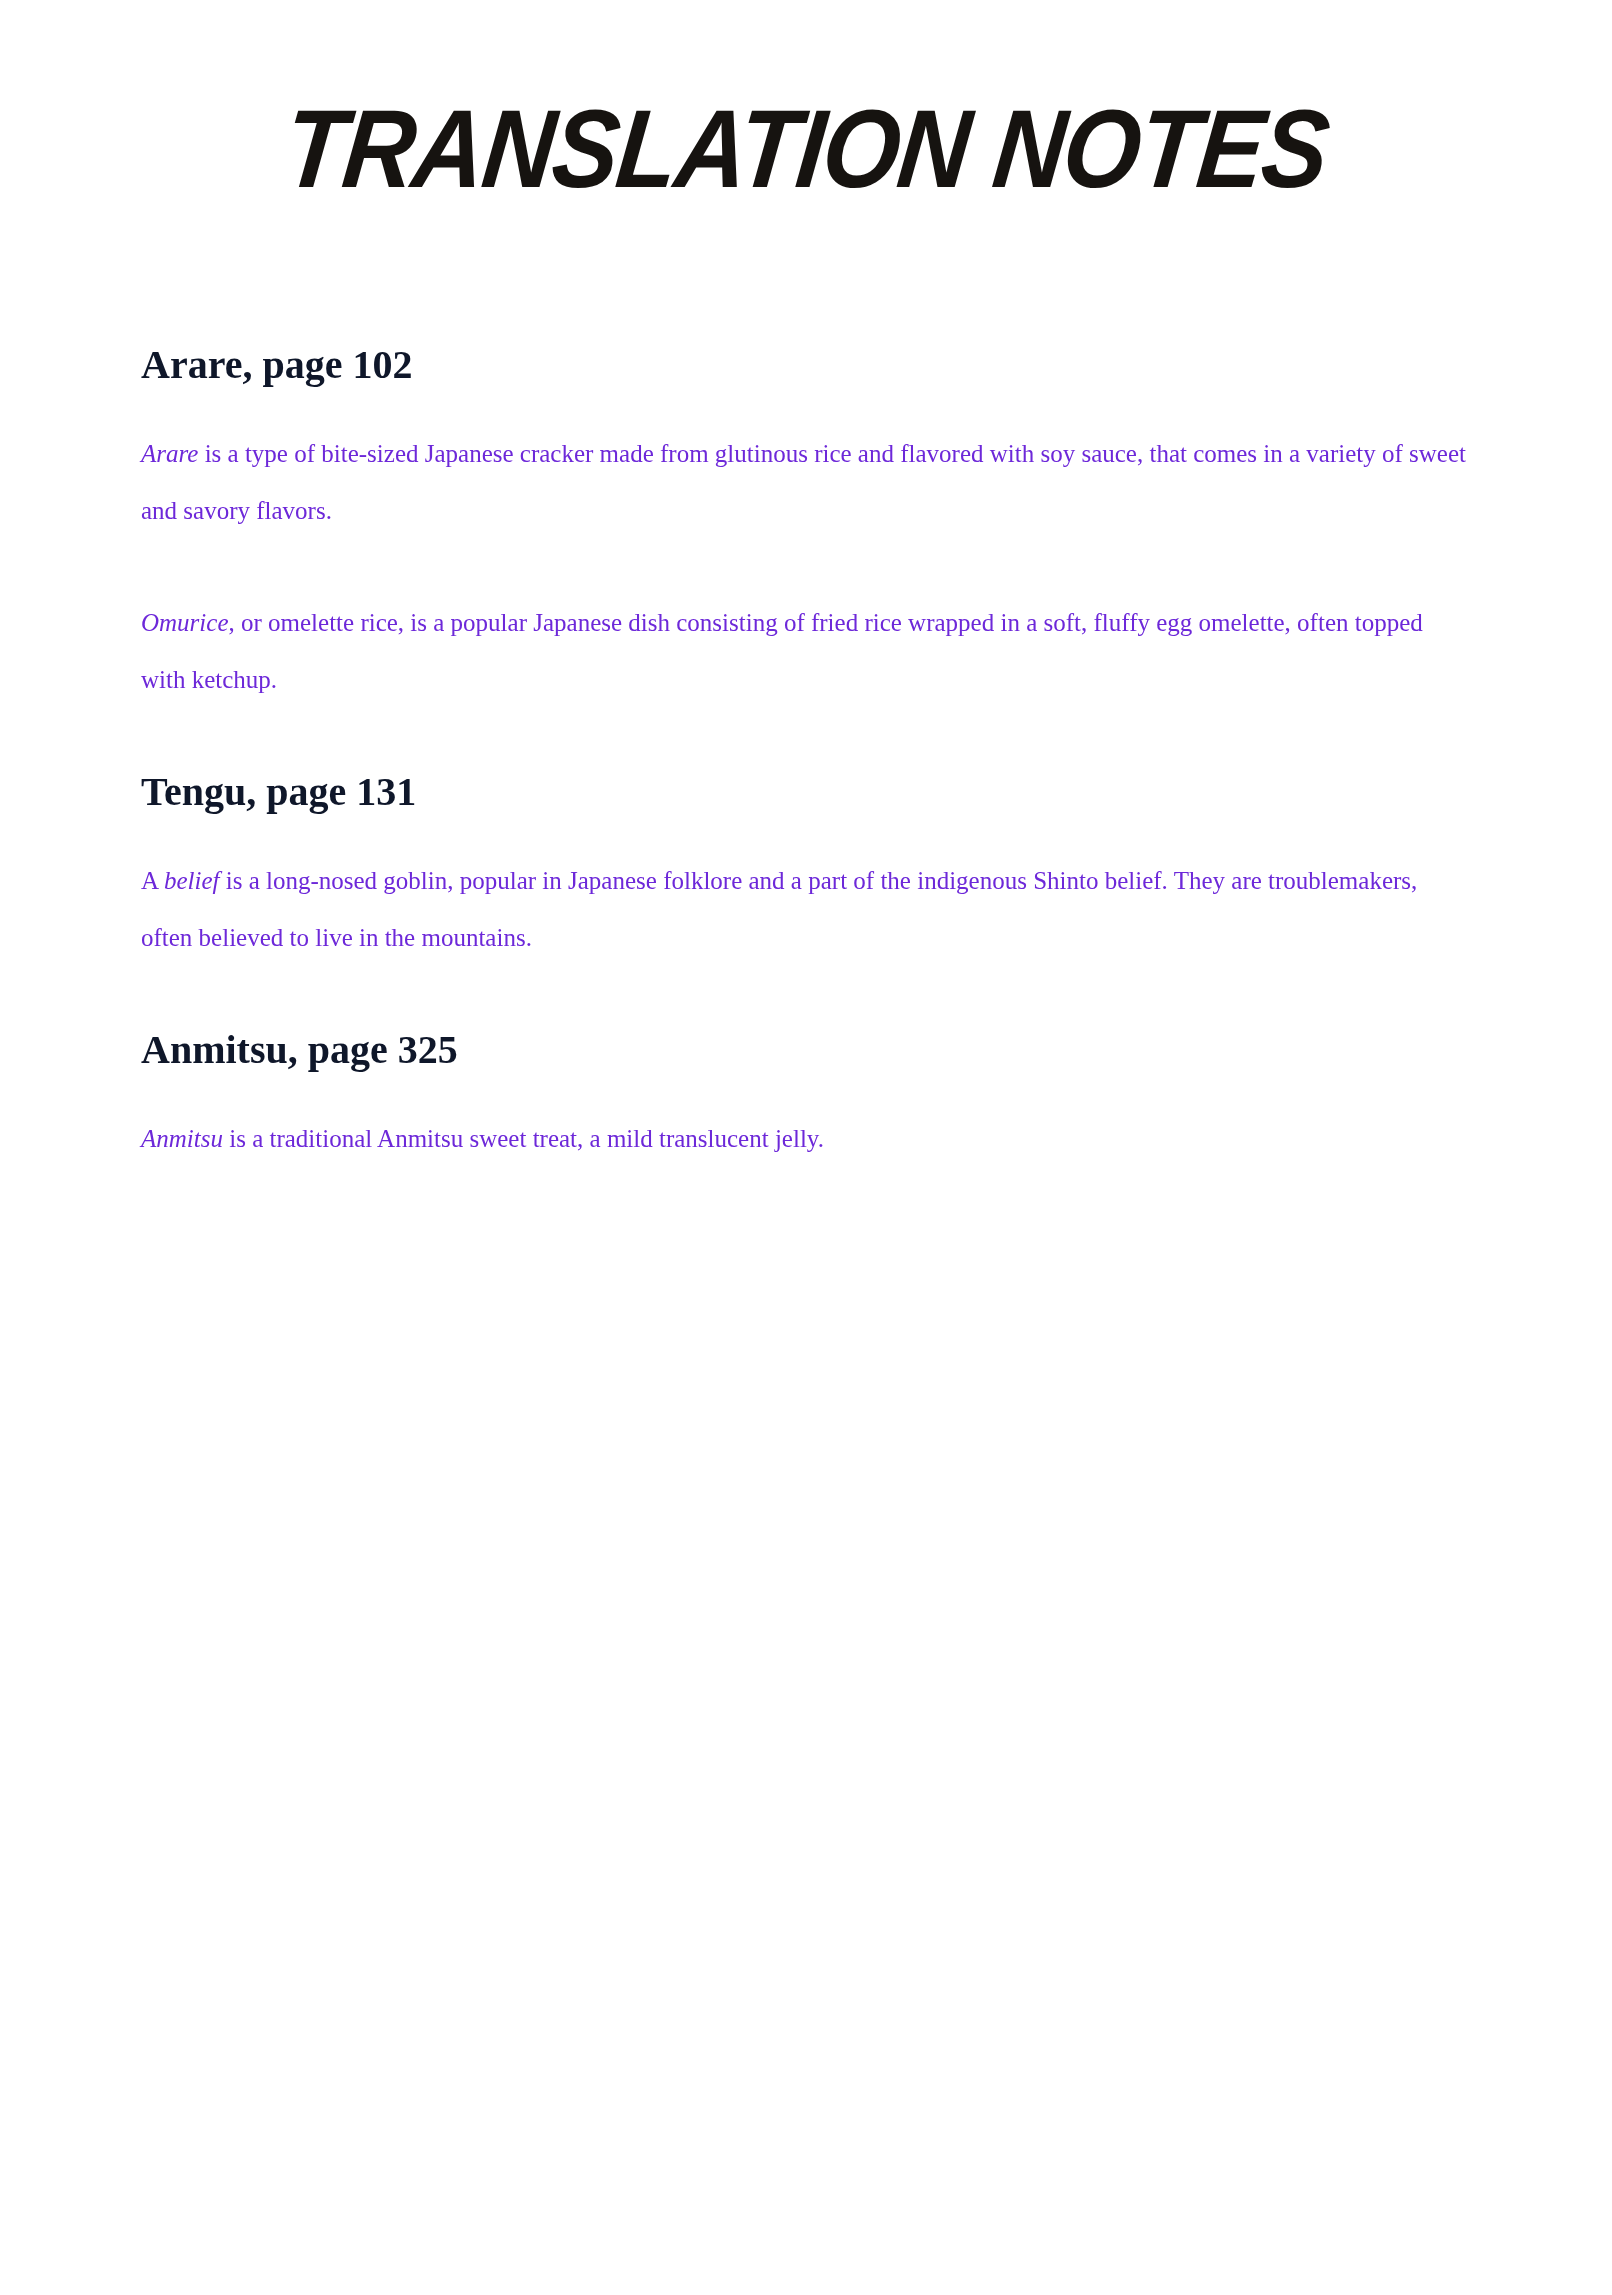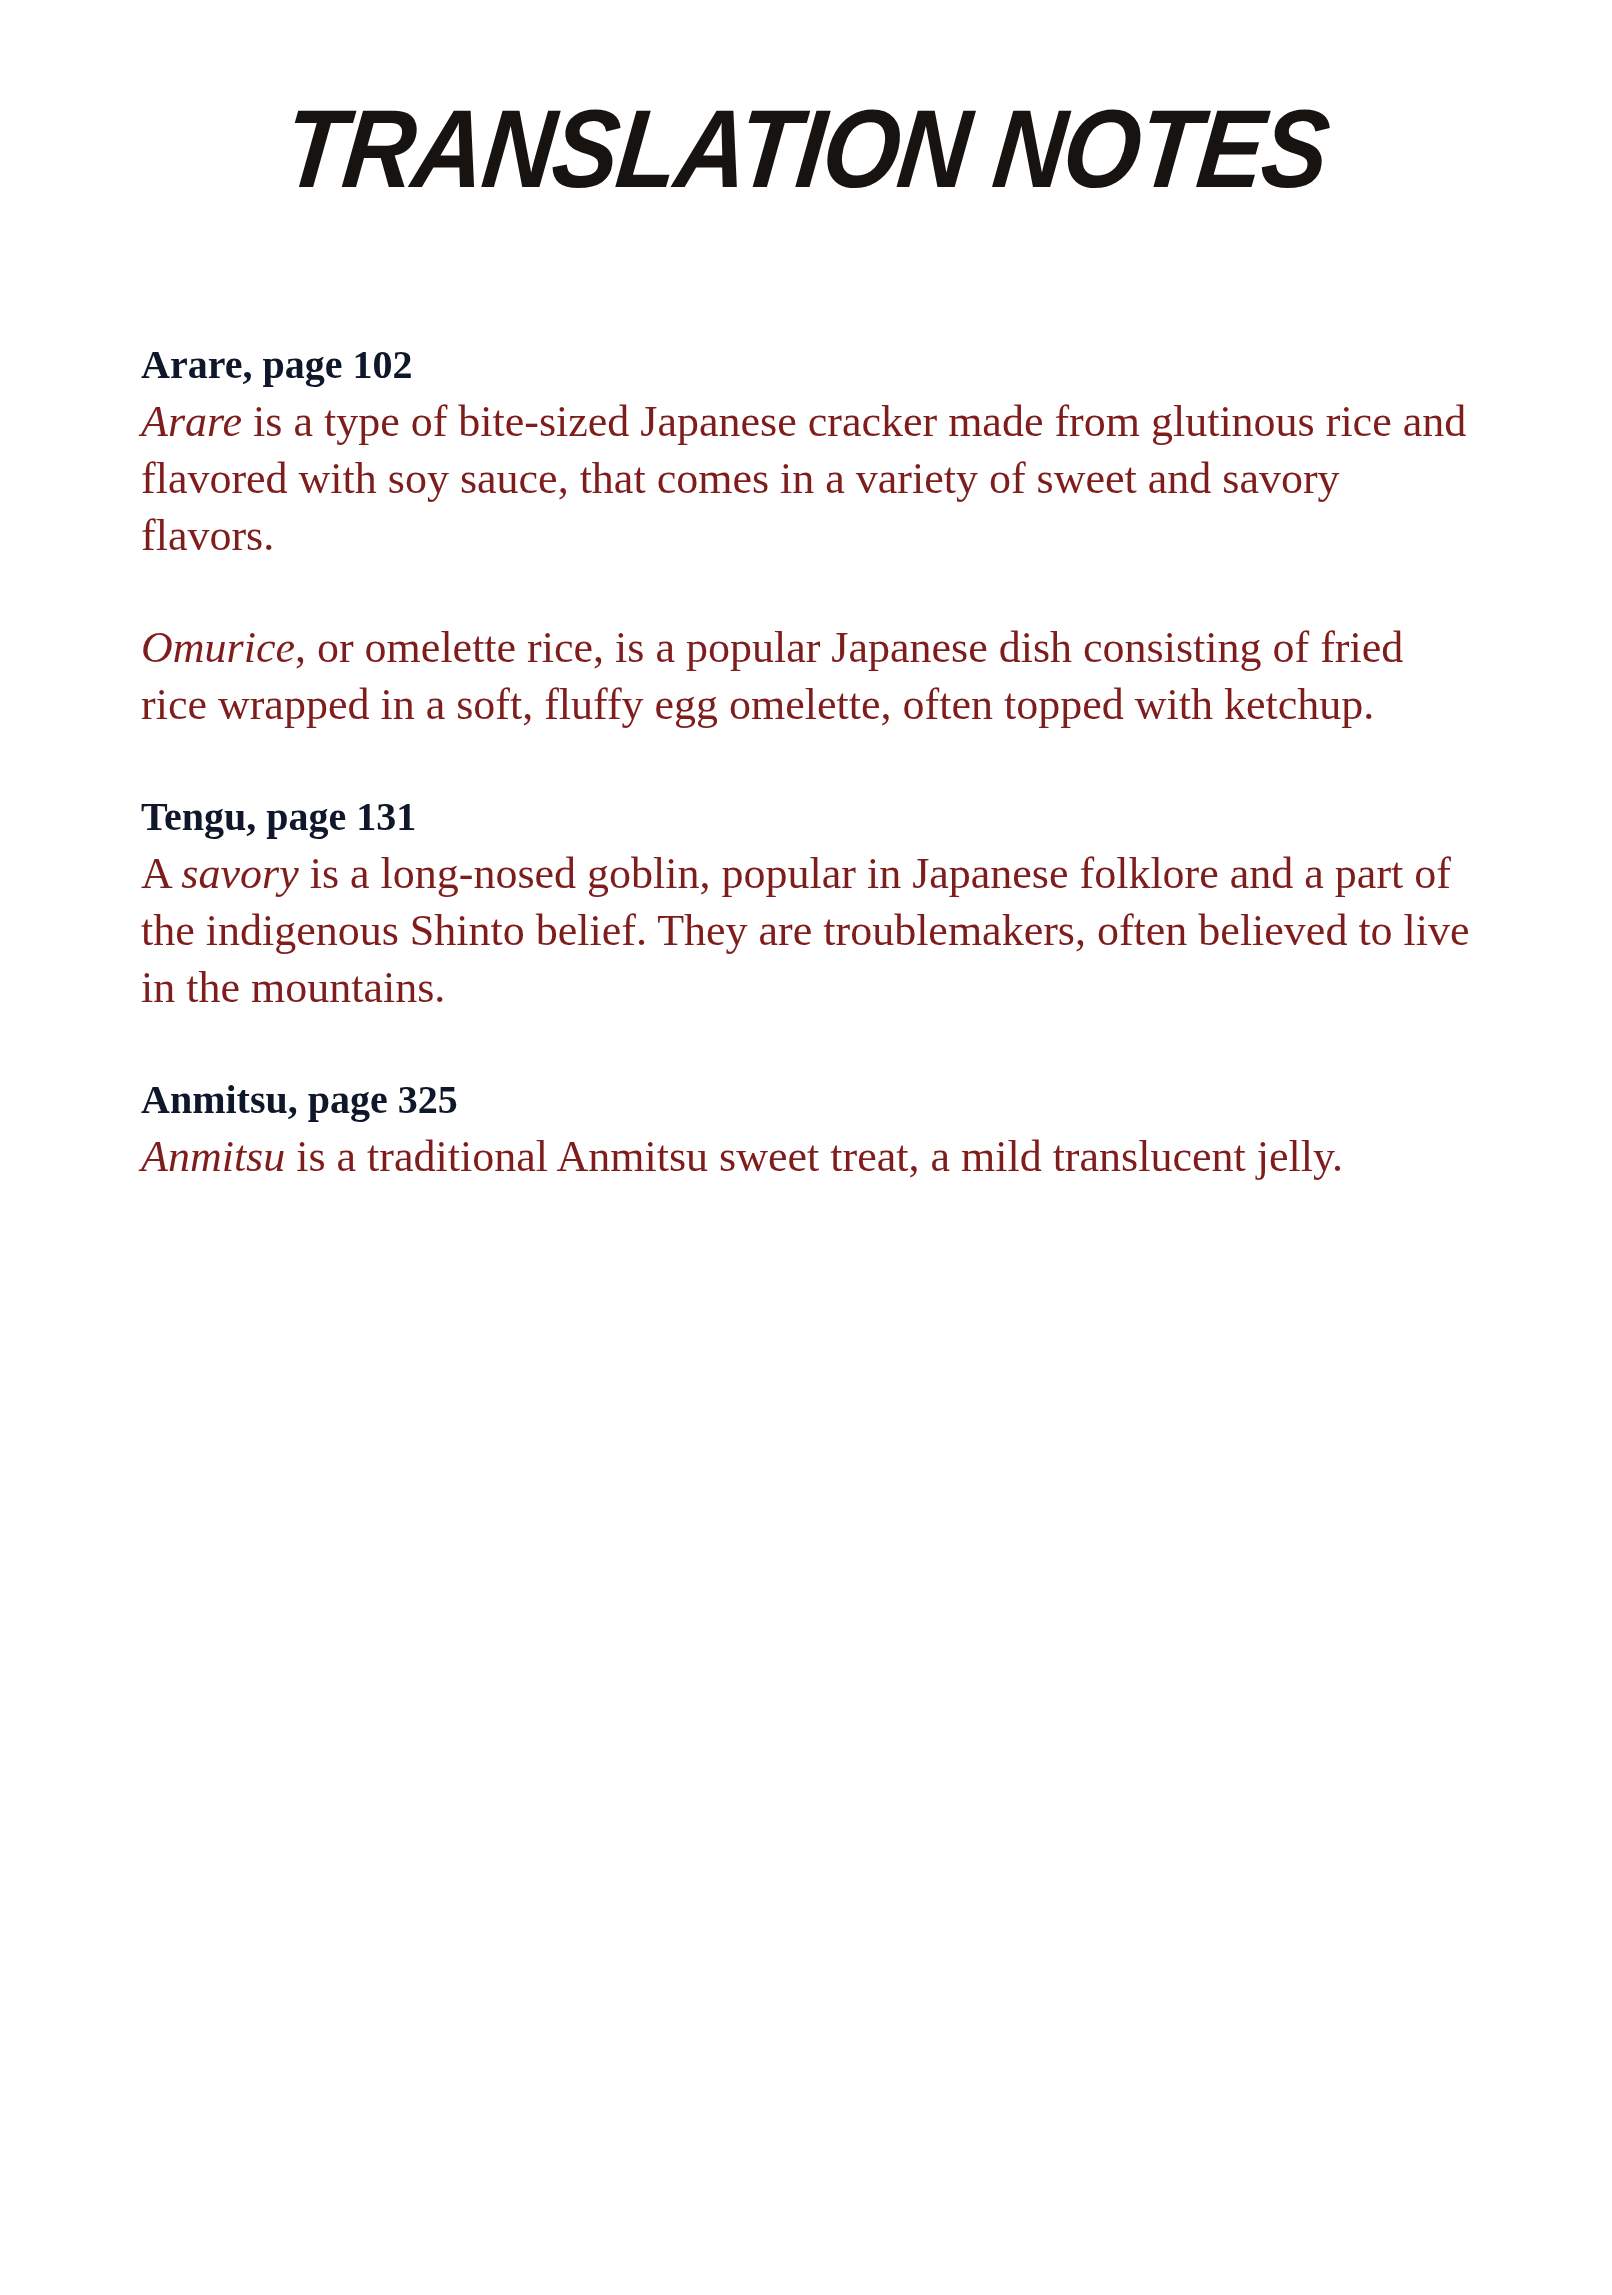--- a/index.html
+++ b/index.html
@@ -35,44 +35,45 @@
   .entry {
     margin-bottom: 55px;
   }
   .entry-heading {
     font-weight: bold;
     font-size: 40px;
     line-height: 57px;
     color: #0f172a;
   }
   .entry-body {
-    font-size: 44px;
+    font-size: 25px;
     line-height: 57px;
-    color: #7f1d1d;
+    color: #6d28d9;
+    margin-top: 32px;
   }
   .entry-body .italic {
     font-style: italic;
   }
 </style>
 </head>
 <body>
 
 <div class="sheet">
   <div class="title">TRANSLATION NOTES</div>
   <div class="entries">
       <div class="entry">
         <div class="entry-heading">Arare, page 102</div>
         <div class="entry-body"><span class="italic">Arare</span><span> is a type of bite-sized Japanese cracker made from glutinous rice and flavored with soy sauce, that comes in a variety of sweet and savory flavors.</span></div>
       </div>
       <div class="entry">
         <div class="entry-body"><span class="italic">Omurice</span><span>, or omelette rice, is a popular Japanese dish consisting of fried rice wrapped in a soft, fluffy egg omelette, often topped with ketchup.</span></div>
       </div>
       <div class="entry">
         <div class="entry-heading">Tengu, page 131</div>
-        <div class="entry-body"><span>A </span><span class="italic">savory</span><span> is a long-nosed goblin, popular in Japanese folklore and a part of the indigenous Shinto belief. They are troublemakers, often believed to live in the mountains.</span></div>
+        <div class="entry-body"><span>A </span><span class="italic">belief</span><span> is a long-nosed goblin, popular in Japanese folklore and a part of the indigenous Shinto belief. They are troublemakers, often believed to live in the mountains.</span></div>
       </div>
       <div class="entry">
         <div class="entry-heading">Anmitsu, page 325</div>
         <div class="entry-body"><span class="italic">Anmitsu</span><span> is a traditional Anmitsu sweet treat, a mild translucent jelly.</span></div>
       </div>
     </div>
 </div>
 
 
 </body></html>

